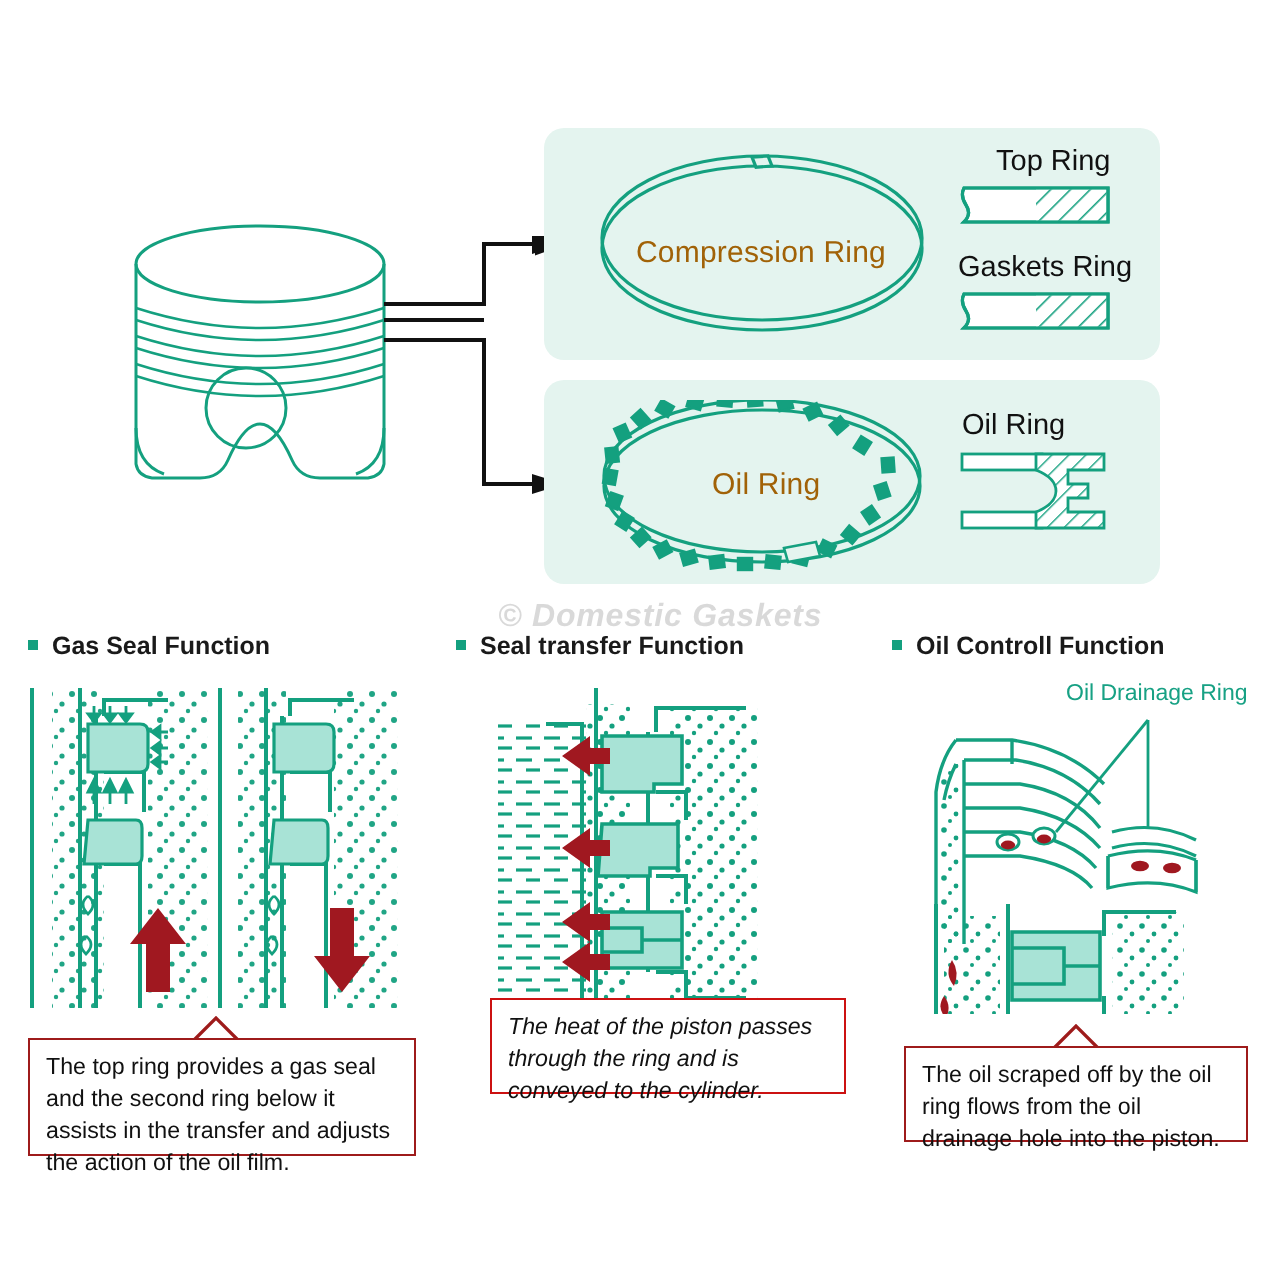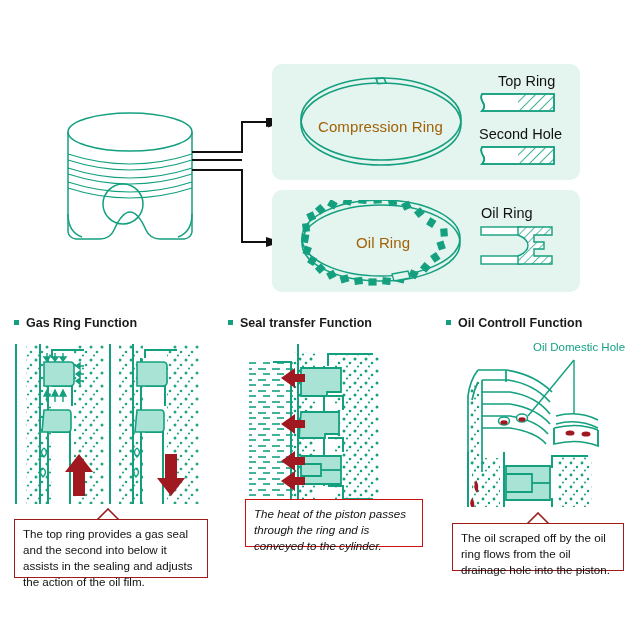--- a/index.html
+++ b/index.html
@@ -99,21 +99,21 @@
       <pattern id="hatchA" width="7" height="7" patternUnits="userSpaceOnUse" patternTransform="rotate(45)">
         <rect width="7" height="7" fill="#ffffff"></rect>
         <line x1="0" y1="0" x2="0" y2="7" stroke="#14a07f" stroke-width="1.6"></line>
       </pattern>
     </defs>
     <path d="M4 2 L76 2 L76 19 L4 19 Q8 15 5 10.5 Q2 6 4 2 Z" fill="#ffffff" stroke="#14a07f" stroke-width="1.6"></path>
     <path d="M40 2.8 L75.2 2.8 L75.2 18.2 L40 18.2 Z" fill="url(#hatchA)"></path>
     <path d="M4 2 L76 2 L76 19 L4 19 Q8 15 5 10.5 Q2 6 4 2 Z" fill="none" stroke="#14a07f" stroke-width="1.6"></path>
   </svg>
 
-  <div class="xlabel" style="left:479px;top:126px;">Second Hole</div>
+  <div class="xlabel" style="left:479px;top:126px;">Gaskets Ring</div>
   <svg class="abs" style="left:478px;top:145px;" width="80" height="22">
     <path d="M4 2 L76 2 L76 19 L4 19 Q8 15 5 10.5 Q2 6 4 2 Z" fill="#ffffff" stroke="#14a07f" stroke-width="1.6"></path>
     <path d="M40 2.8 L75.2 2.8 L75.2 18.2 L40 18.2 Z" fill="url(#hatchA)"></path>
     <path d="M4 2 L76 2 L76 19 L4 19 Q8 15 5 10.5 Q2 6 4 2 Z" fill="none" stroke="#14a07f" stroke-width="1.6"></path>
   </svg>
 
   <div class="panel panel-b"></div>
 
   <svg class="abs" style="left:296px;top:200px;" width="170" height="86">
     <g fill="none" stroke="#14a07f" stroke-width="1.6">
@@ -165,23 +165,24 @@
     </defs>
 
     <rect x="3" y="3" width="40" height="8" fill="#fff" stroke="#14a07f" stroke-width="1.4"></rect>
 
     <rect x="3" y="32" width="40" height="8" fill="#fff" stroke="#14a07f" stroke-width="1.4"></rect>
 
     <path d="M40 3 L74 3 L74 11 L56 11 L56 18 L66 18 L66 25 L56 25 L56 32 L74 32
              L74 40 L40 40 L40 32 Q50 28 50 21.5 Q50 15 40 11 Z" fill="url(#hatchB)" stroke="#14a07f" stroke-width="1.4"></path>
   </svg>
 
+  <div class="wm">© Domestic Gaskets</div>
 
   <div class="sec-head" style="left:14px;top:316px;">
-    <span class="bullet"></span><span>Gas Ring Function</span>
+    <span class="bullet"></span><span>Gas Seal Function</span>
   </div>
 
   <svg class="abs" style="left:12px;top:344px;" width="196" height="162">
     <defs>
 
       <pattern id="speck" width="11" height="13" patternUnits="userSpaceOnUse">
         <circle cx="2" cy="3" r="1.5" fill="#14a07f"></circle>
         <circle cx="8" cy="8" r="1.3" fill="#14a07f"></circle>
         <circle cx="5" cy="11.5" r="1.1" fill="#14a07f"></circle>
       </pattern>
@@ -246,21 +247,21 @@
 
       <path d="M58 110 L58 134 L50 134 L64 152 L78 134 L70 134 L70 110 Z" fill="#a01820"></path>
     </g>
   </svg>
 
   <div class="notch" style="left:95px;top:508px;">
     <svg width="26" height="14">
       <path d="M1 13 L13 1 L25 13" fill="none" stroke="#9e1b1b" stroke-width="1.6"></path>
     </svg>
   </div>
-  <div class="caption" style="left:14px;top:519px;width:194px;height:59px;">The top ring provides a gas seal and the second into below it assists in the sealing and adjusts the action of the oil film.</div>
+  <div class="caption" style="left:14px;top:519px;width:194px;height:59px;">The top ring provides a gas seal and the second ring below it assists in the transfer and adjusts the action of the oil film.</div>
 
   <div class="sec-head" style="left:228px;top:316px;">
     <span class="bullet"></span><span>Seal transfer Function</span>
   </div>
 
   <svg class="abs" style="left:243px;top:344px;" width="176" height="162">
     <defs>
       <pattern id="dash" width="14" height="11" patternUnits="userSpaceOnUse">
         <line x1="1" y1="3" x2="9" y2="3" stroke="#14a07f" stroke-width="1.6"></line>
         <line x1="6" y1="8" x2="13" y2="8" stroke="#14a07f" stroke-width="1.6"></line>
@@ -308,21 +309,21 @@
     <svg width="26" height="14">
       <path d="M1 13 L13 1 L25 13" fill="none" stroke="#cc1111" stroke-width="1.6"></path>
     </svg>
   </div>
   <div class="caption bright" style="left:245px;top:499px;width:178px;height:48px;font-style:italic;">The heat of the piston passes through the ring and is conveyed to the cylinder.</div>
 
   <div class="sec-head" style="left:446px;top:316px;">
     <span class="bullet"></span><span>Oil Controll Function</span>
   </div>
 
-  <div class="oil-drain-label">Oil Domestic Hole</div>
+  <div class="oil-drain-label">Oil Drainage Ring</div>
 
   <svg class="abs" style="left:448px;top:352px;" width="192" height="155">
     <defs>
       <pattern id="speck3" width="11" height="12" patternUnits="userSpaceOnUse">
         <circle cx="2" cy="3" r="1.4" fill="#14a07f"></circle>
         <circle cx="8" cy="7" r="1.2" fill="#14a07f"></circle>
         <circle cx="5" cy="10.5" r="1.0" fill="#14a07f"></circle>
       </pattern>
     </defs>
 

